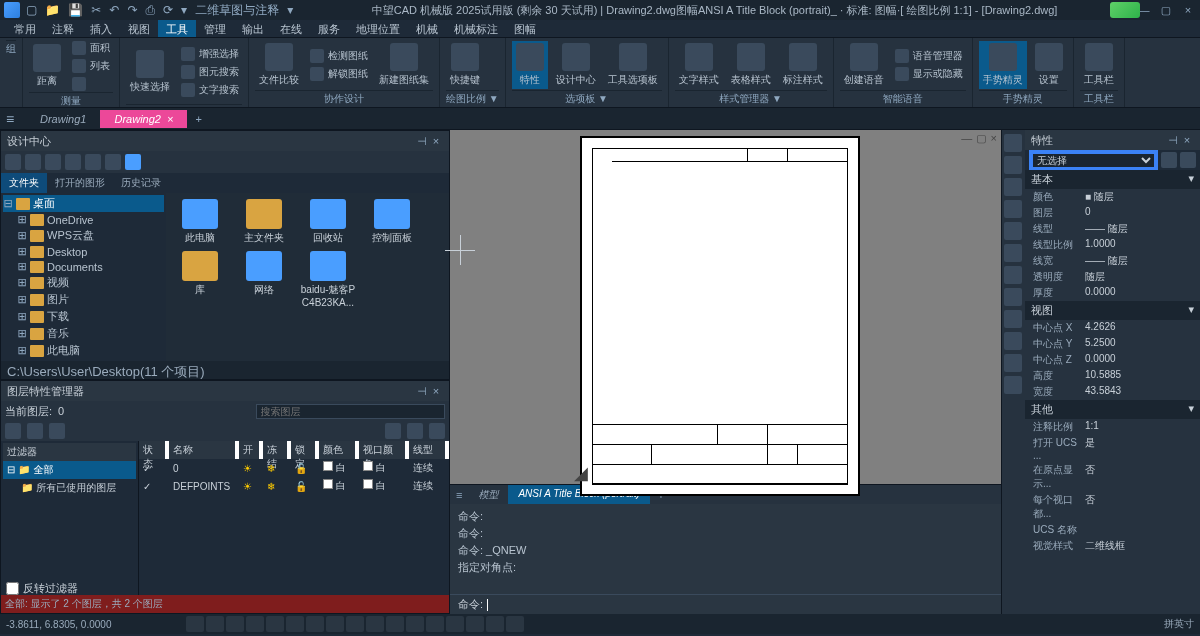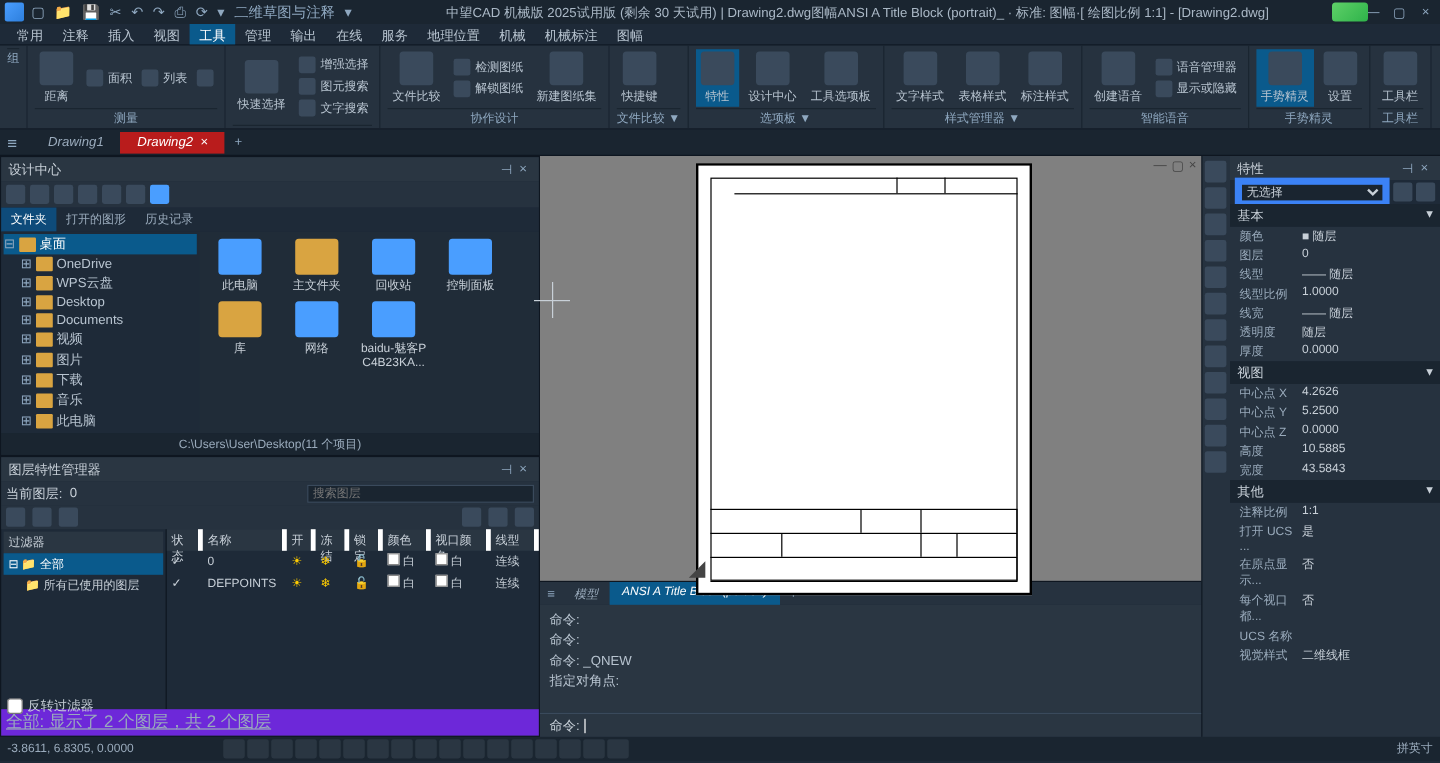--- a/index.html
+++ b/index.html
@@ -29,21 +29,21 @@
 .rbtn.active { background: #0a5a8c; }
 .rbtn .ico { width: 28px; height: 28px; background: #3a4a5c; border-radius: 3px; }
 .rbtn .txt { font-size: 10px; color: #b8c4d0; margin-top: 2px; }
 .rbtn-sm { display: flex; align-items: center; gap: 4px; padding: 1px 3px; font-size: 10px; color: #b8c4d0; cursor: pointer; }
 .rbtn-sm .ico-sm { width: 14px; height: 14px; background: #3a4a5c; border-radius: 2px; }
 
 
 .doctabs { height: 22px; background: #1a2530; display: flex; align-items: center; padding-left: 6px; border-bottom: 1px solid #0e1620; }
 .doctabs .hamburger { width: 20px; color: #8fa8c0; font-size: 14px; }
 .doctabs .tab { padding: 3px 14px; color: #9aabbc; font-style: italic; font-size: 11px; }
-.doctabs .tab.active { background: #b91c1c; color: #fff; }
+.doctabs .tab.active { background: #ec4899; color: #fff; }
 .doctabs .tab.x::after { content: "×"; margin-left: 6px; }
 .doctabs .plus { padding: 3px 8px; color: #8fa8c0; }
 
 
 .main { display: flex; height: 484px; }
 .leftcol { width: 450px; display: flex; flex-direction: column; background: #1e2a38; }
 .midcol { flex: 1; display: flex; flex-direction: column; position: relative; }
 .rightcol { width: 175px; background: #26323f; }
 .toolstrip { width: 24px; background: #26323f; display: flex; flex-direction: column; gap: 4px; padding: 4px 2px; border-left: 1px solid #0e1620; }
 .toolstrip .ti { width: 18px; height: 18px; background: #3a4a5c; border-radius: 2px; }
@@ -65,35 +65,35 @@
 .dc-tree .node { display: flex; align-items: center; gap: 3px; padding: 1px 0; color: #b8c4d0; white-space: nowrap; }
 .dc-tree .node .tg { width: 10px; text-align: center; color: #8fa8c0; }
 .dc-tree .node .fi { width: 14px; height: 12px; background: #d9a441; border-radius: 1px; }
 .dc-tree .node.sel { background: #0a5a8c; color: #fff; }
 .dc-tree .ind1 { padding-left: 14px; }
 .dc-grid { flex: 1; display: flex; flex-wrap: wrap; align-content: flex-start; gap: 6px 8px; padding: 6px; background: #202c38; }
 .dc-item { width: 56px; display: flex; flex-direction: column; align-items: center; }
 .dc-item .ic { width: 36px; height: 30px; background: #4a9eff; border-radius: 3px; }
 .dc-item .ic.y { background: #d9a441; }
 .dc-item .lb { font-size: 10px; color: #c8d0d8; text-align: center; margin-top: 2px; word-break: break-all; }
-.dc-path { height: 18px; padding: 2px 6px; font-size: 10px; color: #9aabbc; background: #1a2530; text-align: center; }
+.dc-path { height: 18px; padding: 2px 6px; font-size: 13px; color: #9aabbc; background: #1a2530; }
 
 
 .layer-top { height: 20px; display: flex; align-items: center; padding: 0 4px; gap: 6px; background: #26323f; }
 .layer-top input { flex: 1; background: #1a2530; border: 1px solid #3a4a5c; color: #c8d0d8; padding: 1px 4px; font-size: 10px; }
 .layer-tb { height: 20px; display: flex; align-items: center; gap: 6px; padding: 0 4px; background: #26323f; }
 .layer-tb .lb { width: 16px; height: 16px; background: #3a4a5c; border-radius: 2px; }
 .layer-body { flex: 1; display: flex; }
 .layer-filter { width: 150px; border-right: 1px solid #0e1620; padding: 2px; }
 .layer-list { flex: 1; }
 .layer-hdr { display: flex; background: #2a3642; height: 18px; font-size: 10px; }
 .layer-hdr div { padding: 2px 4px; border-right: 4px solid #ffffff; }
 .layer-row { display: flex; height: 18px; font-size: 10px; align-items: center; }
 .layer-row div { padding: 1px 4px; }
-.layer-status { padding: 2px 4px; font-size: 14px; color: #9aabbc; background: #6d28d9; text-decoration: underline; }
+.layer-status { padding: 2px 4px; font-size: 10px; color: #9aabbc; background: #7f1d1d; }
 .csw { width: 10px; height: 10px; background: #fff; display: inline-block; border: 1px solid #888; }
 
 
 .drawarea { flex: 1; background: #808080; position: relative; }
 .paper { position: absolute; left: 130px; top: 6px; width: 280px; height: 360px; background: #fff; border: 2px solid #000; }
 .paper::before { content: ""; position: absolute; inset: 10px; border: 1px solid #000; }
 .tblock { position: absolute; bottom: 10px; left: 10px; right: 10px; height: 60px; border-top: 1px solid #000; }
 .tblock .r { height: 20px; border-bottom: 1px solid #000; display: flex; }
 .tblock .r div { border-right: 1px solid #000; }
 .wctrls { position: absolute; top: 2px; right: 4px; display: flex; gap: 4px; font-size: 11px; color: #444; }
@@ -107,21 +107,21 @@
 
 .cmdline { background: #2a3642; padding: 4px 8px; font-size: 11px; color: #b8c4d0; min-height: 90px; }
 .cmdline .line { padding: 1px 0; }
 .cmdinput { display: flex; align-items: center; background: #2a3642; border-top: 1px solid #3a4a5c; padding: 2px 8px; }
 .cmdinput .cursor { width: 1px; height: 12px; background: #fff; animation: blink 1s infinite; }
 @keyframes blink { 50% { opacity: 0; } }
 
 
 .props { display: flex; flex-direction: column; height: 100%; }
 .prop-sel { height: 20px; background: #1e2a38; display: flex; align-items: center; padding: 0 4px; }
-.prop-sel select { flex: 1; background: #1a2530; border: 6px solid #3b82f6; color: #c8d0d8; font-size: 10px; }
+.prop-sel select { flex: 1; background: #1a2530; border: 4px solid #3b82f6; color: #c8d0d8; font-size: 10px; }
 .prop-sec { background: #1a2530; padding: 2px 6px; font-size: 11px; color: #c8d0d8; display: flex; justify-content: space-between; }
 .prop-row { display: flex; padding: 1px 0; font-size: 10px; }
 .prop-row .k { width: 60px; padding-left: 8px; color: #9aabbc; }
 .prop-row .v { flex: 1; color: #c8d0d8; }
 
 
 .statusbar { height: 20px; background: #1a2530; display: flex; align-items: center; padding: 0 6px; font-size: 10px; color: #9aabbc; }
 .statusbar .coords { width: 180px; }
 .statusbar .sbtns { display: flex; gap: 2px; }
 .statusbar .sb { width: 18px; height: 16px; background: #2a3642; border-radius: 2px; }
@@ -172,21 +172,21 @@
 <div class="ribbon" id="ribbon">
     <div class="rgroup">
       <div class="lbl">组</div>
     </div>
     <div class="rgroup">
       <div class="row">
         <div class="rbtn">
           <div class="ico"></div>
           <div class="txt">距离</div>
         </div>
-        <div style="display: flex; flex-direction: row; gap: 2px;">
+        <div style="display: flex; flex-direction: column; gap: 2px;">
           <div class="rbtn-sm"><span class="ico-sm"></span>面积</div>
           <div class="rbtn-sm"><span class="ico-sm"></span>列表</div>
           <div class="rbtn-sm">
             <span class="ico-sm"></span>  
           </div>
         </div>
       </div>
       <div class="lbl">测量</div>
     </div>
     <div class="rgroup">
@@ -220,21 +220,21 @@
       </div>
       <div class="lbl">协作设计</div>
     </div>
     <div class="rgroup">
       <div class="row">
         <div class="rbtn">
           <div class="ico"></div>
           <div class="txt">快捷键</div>
         </div>
       </div>
-      <div class="lbl">文件比较 ▼</div>
+      <div class="lbl">绘图比例 ▼</div>
     </div>
     <div class="rgroup">
       <div class="row">
         <div class="rbtn active">
           <div class="ico"></div>
           <div class="txt">特性</div>
         </div>
         <div class="rbtn">
           <div class="ico"></div>
           <div class="txt">设计中心</div>

